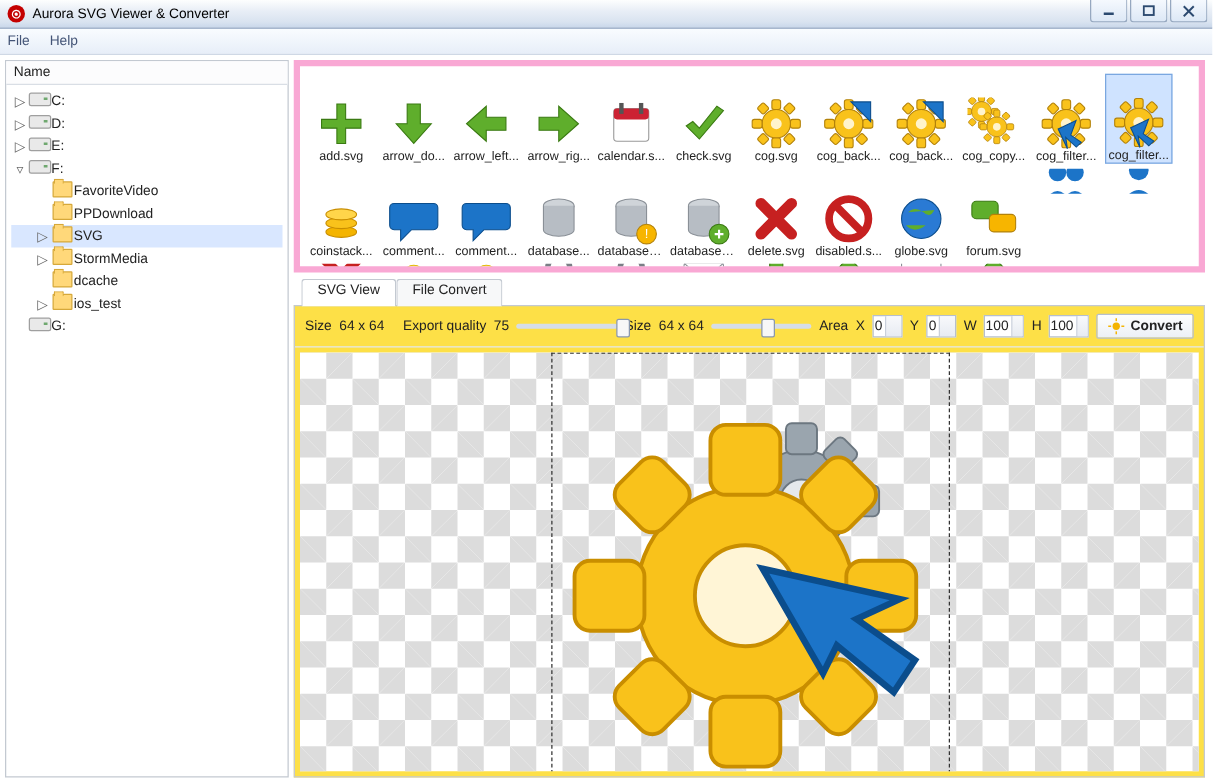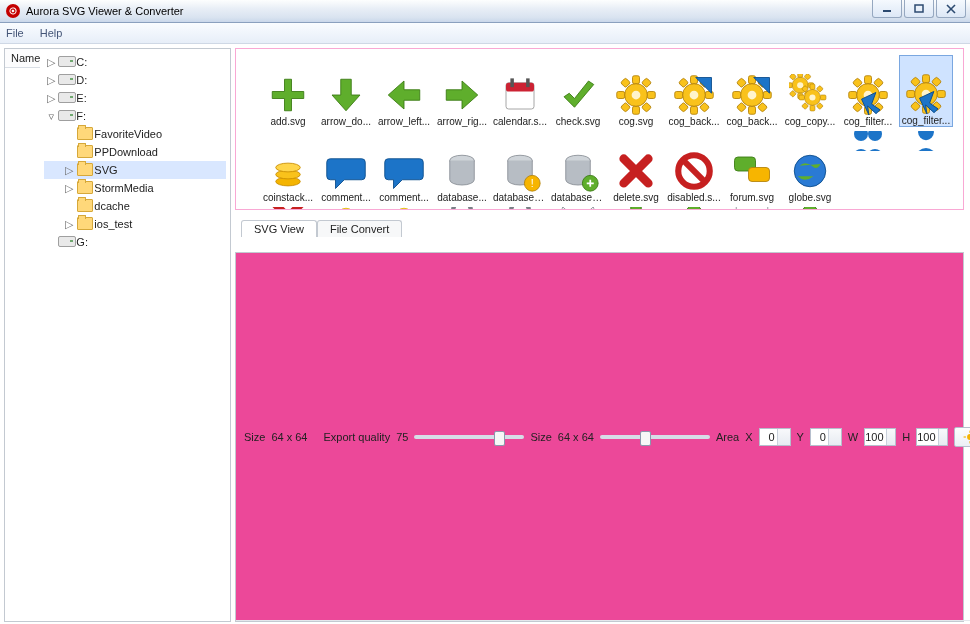--- a/index.html
+++ b/index.html
@@ -8,43 +8,43 @@
   .title-bar .app-icon{width:14px;height:14px;border-radius:50%;background:#c40000;display:flex;align-items:center;justify-content:center;color:#fff;font-size:8px;font-weight:bold;margin-right:6px;}
   .title-bar .title{color:#000;white-space:nowrap;}
   .title-bar .win-btns{position:absolute;right:4px;top:0;display:flex;gap:2px;height:17px;}
   .win-btn{width:28px;height:17px;border:1px solid #96a8c0;border-top:none;border-radius:0 0 3px 3px;background:linear-gradient(#f5f9fe,#dde8f6);display:flex;align-items:center;justify-content:center;color:#2c4a70;font-size:9px;}
   .win-btn svg{display:block;}
   
   .menu-bar{height:20px;background:linear-gradient(#f9fcff,#e7eef8);display:flex;align-items:center;padding-left:6px;gap:16px;border-bottom:1px solid #cfd8e5;}
   .menu-bar span{color:#445577;}
   .layout{display:flex;height:calc(100% - 42px);}
   
-  .sidebar{width:225px;border:1px solid #c3c9d1;margin:4px;background:#fff;display:flex;}
+  .sidebar{width:225px;border:1px solid #c3c9d1;margin:4px;background:#fff;display:flex;flex-direction:column;}
   .sidebar .col-head{height:18px;border-bottom:1px solid #d9dee5;display:flex;align-items:center;padding-left:6px;background:#fcfcfd;}
   .tree{padding:4px 4px;overflow:auto;flex:1;}
   .tree-node{display:flex;align-items:center;height:18px;white-space:nowrap;}
   .tree-node .ind{display:inline-block;width:14px;text-align:center;color:#6a6a6a;}
   .tree-node .glyph{width:18px;text-align:center;}
   .tree-node.sel{background:#d9e7ff;}
   .folder-icon{display:inline-block;width:14px;height:11px;background:#ffd87a;border:1px solid #d6a83a;border-radius:1px;position:relative;}
   .folder-icon:before{content:"";position:absolute;top:-3px;left:0;width:6px;height:3px;background:#ffd87a;border:1px solid #d6a83a;border-bottom:none;border-radius:1px 1px 0 0;}
   .drive-icon{display:inline-block;width:16px;height:9px;background:#e9e9e9;border:1px solid #9f9f9f;border-radius:2px;position:relative;}
   .drive-icon:after{content:"";position:absolute;right:2px;top:3px;width:3px;height:2px;background:#6fa86f;}
   
   .right{flex:1;display:flex;flex-direction:column;margin:4px 6px 4px 0;min-width:0;}
-  .thumb-area{border:1px solid #f9a8d4;background:#fff;height:160px;overflow:hidden;padding-left:19px;}
+  .thumb-area{border:5px solid #f9a8d4;background:#fff;height:160px;overflow:hidden;}
   .thumb-grid{display:flex;flex-wrap:wrap;gap:4px;padding:6px;}
   .thumb{width:54px;height:72px;display:flex;flex-direction:column;align-items:center;justify-content:flex-end;text-align:center;font-size:10px;}
   .thumb.sel{background:#cfe3ff;border:1px solid #7aa7e0;width:52px;height:70px;}
   .thumb .ic{width:42px;height:42px;display:flex;align-items:center;justify-content:center;}
   .thumb .lbl{width:54px;overflow:hidden;text-overflow:ellipsis;white-space:nowrap;}
-  .tabbar{display:flex;height:22px;margin-top:4px;padding-left:6px;gap:0;align-items:flex-end;}
+  .tabbar{display:flex;height:22px;margin-top:4px;padding-left:6px;gap:0;}
   .tab{border:1px solid #c3c9d1;border-bottom:none;padding:2px 12px;border-radius:3px 3px 0 0;background:#f7f8f9;font-size:11px;position:relative;top:1px;}
   .tab.active{background:#fff;z-index:2;}
-  .detail{border:1px solid #c3c9d1;flex:1;background:#ec4899;display:flex;min-height:0;margin-top:16px;}
+  .detail{border:1px solid #c3c9d1;flex:1;background:#fde047;display:flex;flex-direction:column;min-height:0;}
   .toolbar{display:flex;align-items:center;gap:6px;padding:6px 8px;border-bottom:1px solid #e4e7ec;flex-wrap:nowrap;white-space:nowrap;}
   .slider{width:110px;height:4px;background:#d6dde7;border-radius:2px;position:relative;display:inline-block;}
   .slider .knob{position:absolute;top:-4px;width:9px;height:13px;background:#f7f7f7;border:1px solid #8a98ad;border-radius:2px;}
   .spin{width:30px;height:16px;border:1px solid #b6bfcd;display:inline-flex;align-items:center;justify-content:flex-end;padding-right:0;background:#fff;}
   .spin .val{flex:1;text-align:right;padding-right:2px;}
   .spin .ud{width:12px;height:16px;border-left:1px solid #c9d0db;background:linear-gradient(#f8f9fb,#e7ebf2);}
   .convert-btn{display:flex;align-items:center;gap:4px;border:1px solid #b6bfcd;border-radius:2px;padding:2px 8px;background:linear-gradient(#fdfefe,#ecf0f6);margin-left:auto;font-weight:bold;}
   .convert-btn .gear{width:14px;height:14px;}
   .canvas{flex:1;margin:4px;position:relative;background-color:#fff;
     background-image:
@@ -442,34 +442,34 @@
               <svg viewBox="0 0 48 48" width="42" height="42">
                 <circle cx="24" cy="24" r="18" fill="none" stroke="#c62020" stroke-width="7"></circle>
                 <line x1="11" y1="11" x2="37" y2="37" stroke="#c62020" stroke-width="7"></line>
               </svg>
             </div>
             <div class="lbl">disabled.s...</div>
           </div>
           <div class="thumb">
             <div class="ic">
               <svg viewBox="0 0 48 48" width="42" height="42">
+                <circle cx="24" cy="24" r="18" fill="#2a7ad4" stroke="#0b4d8c"></circle>
+                <path d="M12 18 q6 -6 14 0 q6 6 10 -2 M10 30 q8 8 18 0" fill="#5fae2c" stroke="none"></path>
+              </svg>
+            </div>
+            <div class="lbl">globe.svg</div>
+          </div>
+          <div class="thumb">
+            <div class="ic">
+              <svg viewBox="0 0 48 48" width="42" height="42">
                 <rect x="4" y="8" width="24" height="16" rx="4" fill="#5fae2c" stroke="#3a7a12"></rect>
                 <rect x="20" y="20" width="24" height="16" rx="4" fill="#f7b500" stroke="#b3820a"></rect>
               </svg>
             </div>
             <div class="lbl">forum.svg</div>
-          </div>
-          <div class="thumb">
-            <div class="ic">
-              <svg viewBox="0 0 48 48" width="42" height="42">
-                <circle cx="24" cy="24" r="18" fill="#2a7ad4" stroke="#0b4d8c"></circle>
-                <path d="M12 18 q6 -6 14 0 q6 6 10 -2 M10 30 q8 8 18 0" fill="#5fae2c" stroke="none"></path>
-              </svg>
-            </div>
-            <div class="lbl">globe.svg</div>
           </div>
           <div class="thumb" style="height: 20px;">
             <div class="ic" style="height: 20px; overflow: hidden;">
               <svg viewBox="0 0 48 48" width="42" height="42">
                 <circle cx="16" cy="16" r="8" fill="#1c74c8"></circle>
                 <circle cx="32" cy="16" r="8" fill="#1c74c8"></circle>
                 <path d="M4 42 q12 -18 24 0" fill="#1c74c8"></path>
                 <path d="M20 42 q12 -18 24 0" fill="#1c74c8"></path>
               </svg>
             </div>

